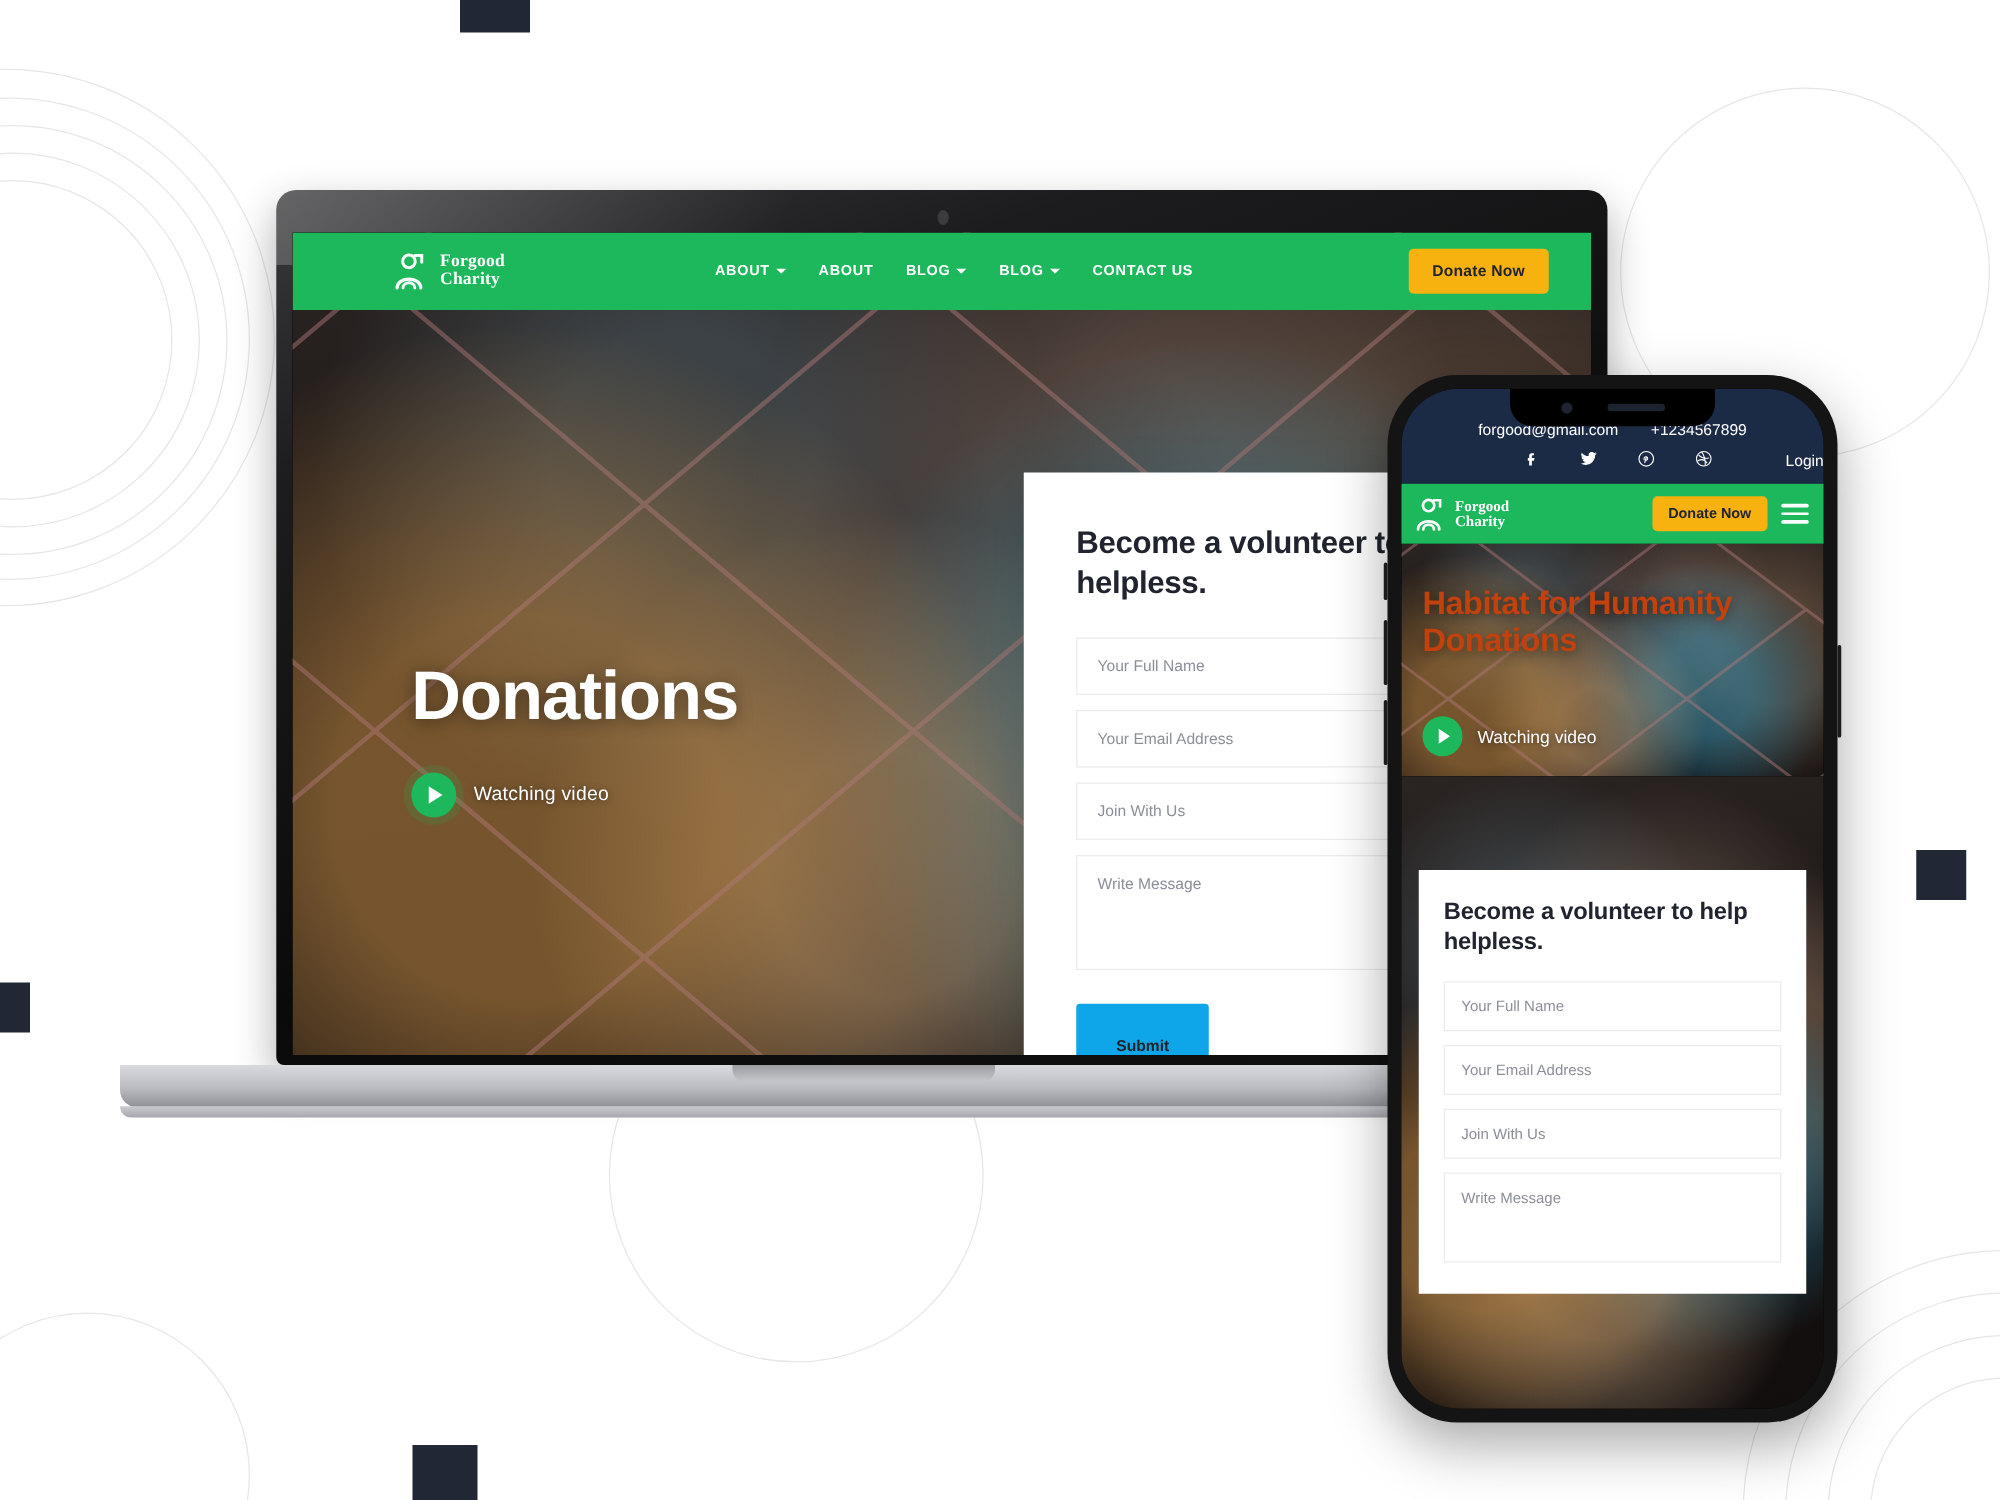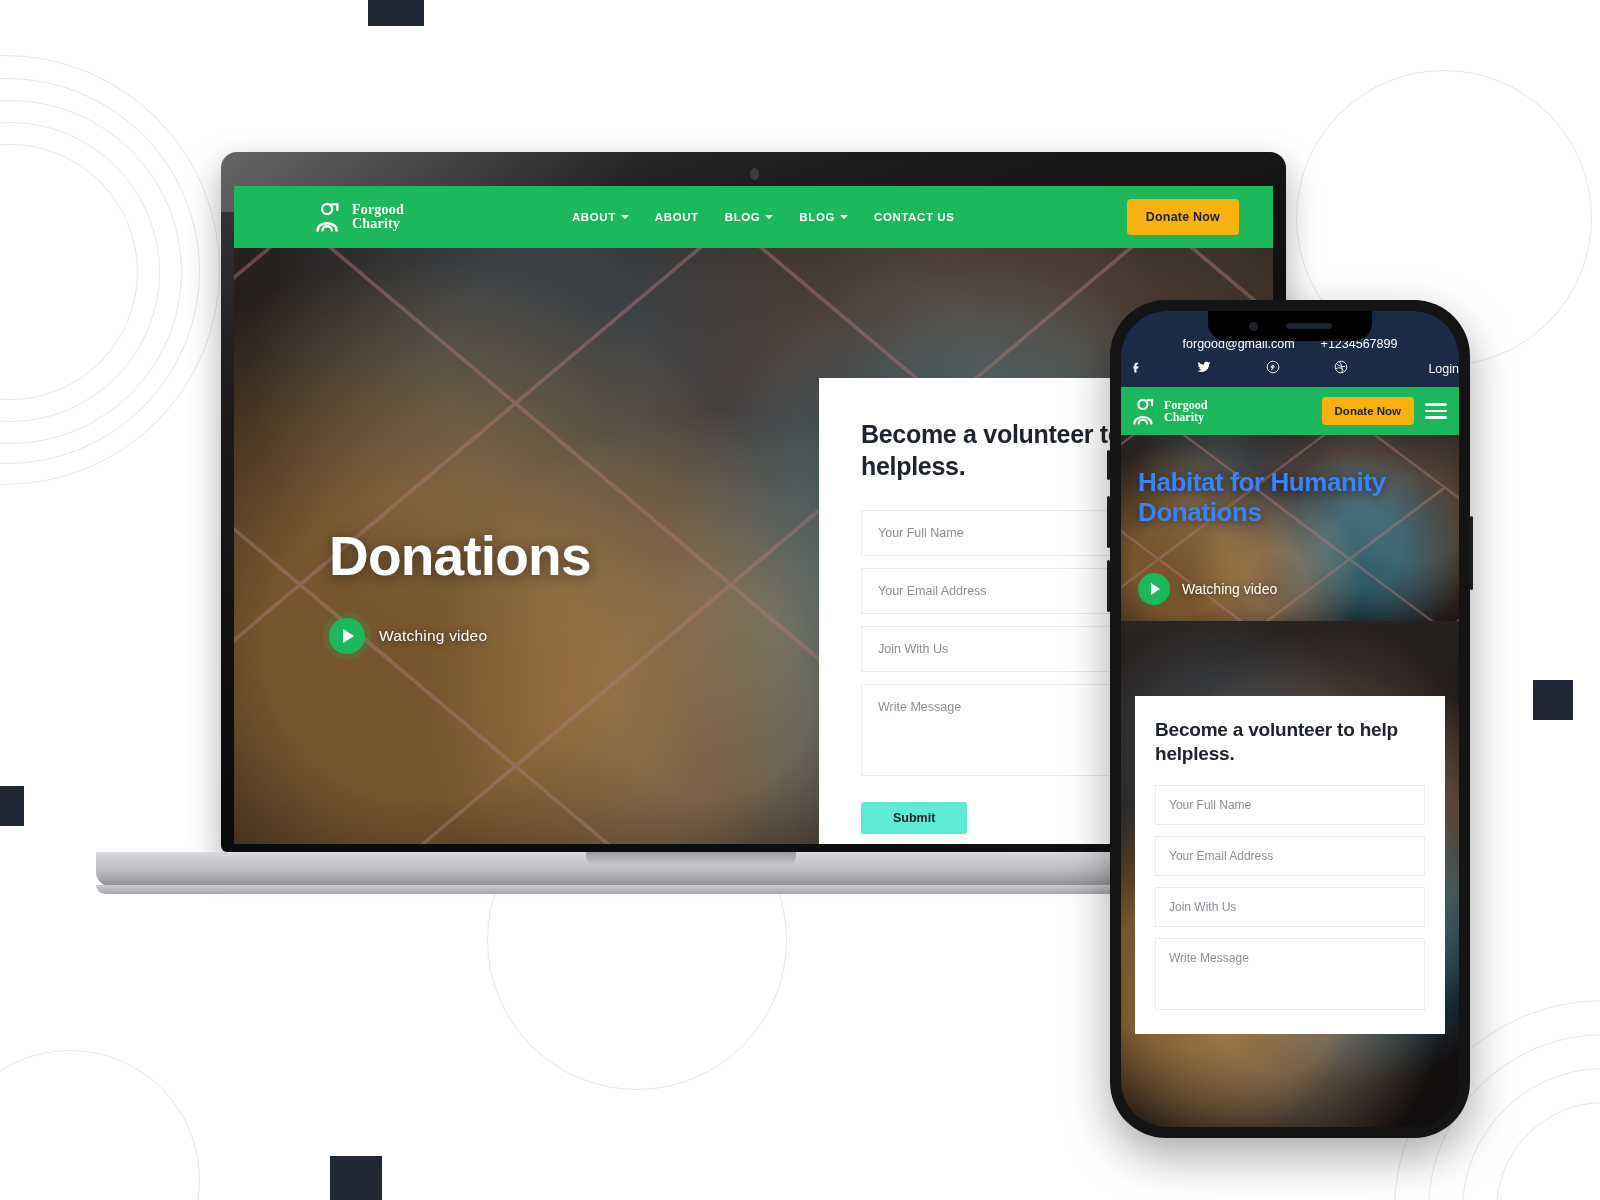--- a/index.html
+++ b/index.html
@@ -111,22 +111,22 @@
     margin-bottom:28px;
   }
   .fld {
     width:100%; border:1px solid #ececec; background:#fff; outline:none;
     padding:15px 16px; font-size:12.5px; color:#8b8f98; margin-bottom:12px;
     font-family:"Liberation Sans", sans-serif;
   }
   .fld::placeholder { color:#8b8f98; }
   textarea.fld { height:92px; resize:none; margin-bottom:22px; }
   .submit-btn {
-    background:#5eead4; border:none; color:#21242c; font-size:12.5px; font-weight:600;
-    padding:9px 32px; border-radius:3px; cursor:pointer;
+    background:#0ea5e9; border:none; color:#21242c; font-size:12.5px; font-weight:600;
+    padding:27px 32px; border-radius:3px; cursor:pointer;
     font-family:"Liberation Sans", sans-serif;
   }
 
   
   .phone {
     position:absolute; left:1110px; top:300px; width:360px; height:838px; z-index:10;
     background:#141414; border-radius:56px; padding:11px;
     box-shadow:0 18px 46px rgba(0,0,0,.34);
   }
   .phone-inner {
@@ -137,36 +137,36 @@
     position:absolute; left:50%; transform:translateX(-50%); top:0;
     width:164px; height:30px; background:#000; border-radius:0 0 18px 18px; z-index:30;
     display:flex; align-items:center; justify-content:center; gap:28px;
   }
   .notch-cam { width:9px;height:9px;border-radius:50%;background:#1d2430; }
   .notch-speaker { width:46px;height:6px;border-radius:3px;background:#1d2430; }
   .phone-btn { position:absolute; background:#1b1b1b; border-radius:3px; }
 
   .p-topbar { background:#1b2b45; padding:26px 0 10px; text-align:center; }
   .p-contact { display:flex; justify-content:center; gap:26px; color:#fff; font-size:12.5px; }
-  .p-social { display:flex; justify-content:space-between; align-items:center; gap:16px; margin-top:9px; }
+  .p-social { display:flex; justify-content:flex-end; align-items:center; gap:16px; margin-top:9px; }
   .p-social .sicon { width:30px; text-align:center; color:#fff; font-size:13px; cursor:pointer; }
   .p-login { color:#fff; font-size:12.5px; margin-left:34px; cursor:pointer; }
 
   .p-nav { background:#1eb85c; height:48px; display:flex; align-items:center; padding:0 12px; }
   .p-brand { display:flex; align-items:center; gap:7px; }
   .p-brand-text { color:#fff; line-height:1.02; font-family:"Liberation Serif", serif; font-weight:700; }
   .p-brand-text span { display:block; font-size:12px; }
   .p-donate { margin-left:auto; background:#f7b210; color:#21242c; border:none;
     font-size:11.5px; font-weight:700; padding:8px 13px; border-radius:4px; cursor:pointer;
     font-family:"Liberation Sans", sans-serif; }
   .hamburger { margin-left:11px; width:22px; display:flex; flex-direction:column; gap:4px; cursor:pointer; }
   .hamburger i { display:block; height:2.6px; background:#fff; border-radius:2px; }
 
   .p-hero { position:relative; height:186px; overflow:hidden; }
-  .p-hero-txt { position:absolute; left:17px; top:32px; right:14px; color:#3b82f6;
+  .p-hero-txt { position:absolute; left:17px; top:32px; right:14px; color:#c2410c;
     font-size:26px; line-height:1.16; font-weight:700; letter-spacing:-.4px;
     text-shadow:0 2px 10px rgba(0,0,0,.5); }
   .p-watch { position:absolute; left:17px; bottom:16px; display:flex; align-items:center; gap:12px; }
   .p-play { width:32px;height:32px;border-radius:50%;background:#1eb85c;
     display:flex;align-items:center;justify-content:center; }
   .p-play i { width:0;height:0;border-left:9px solid #fff;border-top:6px solid transparent;
     border-bottom:6px solid transparent; margin-left:3px; }
   .p-watch span { color:#fff; font-size:14px; text-shadow:0 1px 6px rgba(0,0,0,.5); }
 
   .p-form { position:relative; margin:12px 14px 0; background:#fff; padding:22px 20px 20px; }

